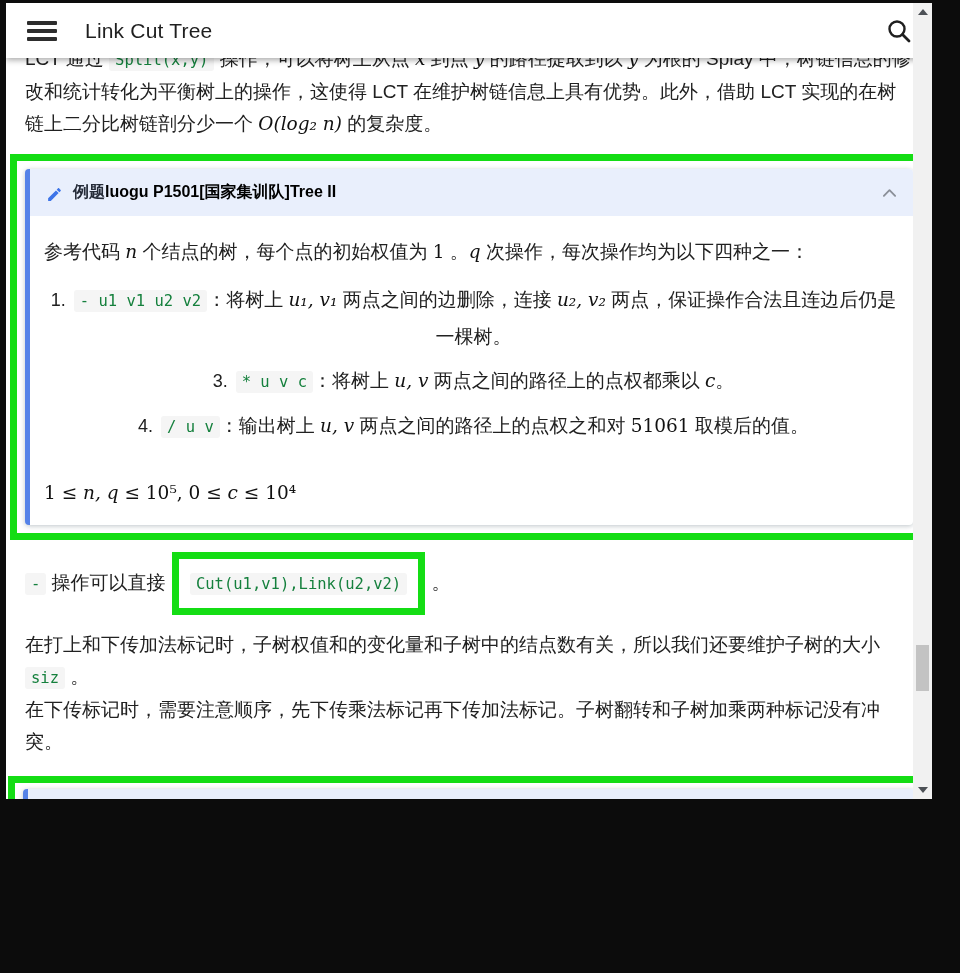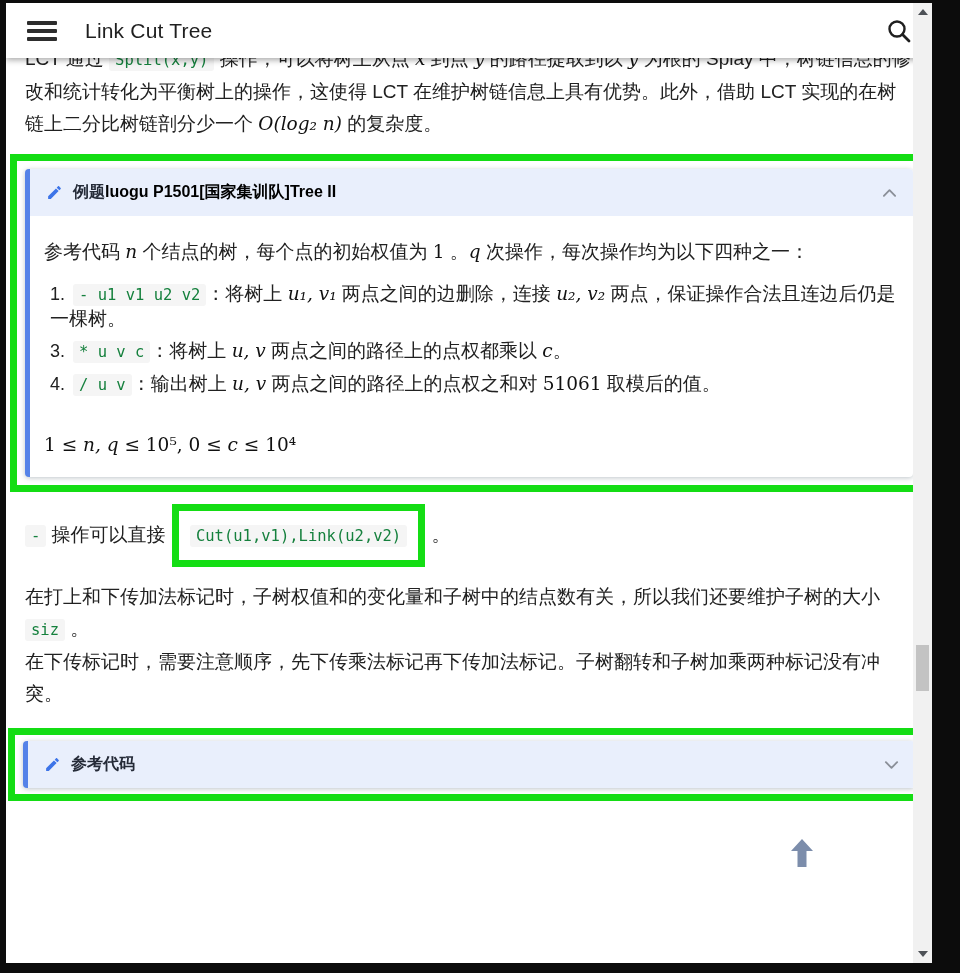--- a/index.html
+++ b/index.html
@@ -1,20 +1,20 @@
 <!DOCTYPE html>
 <html><head>
 <meta charset="utf-8">
 <style>
   * { box-sizing: border-box; margin: 0; padding: 0; }
   html,body { width: 960px; height: 973px; }
   body { font-family: "Liberation Sans", "DejaVu Sans", sans-serif; }
 
   .frame { position: relative; width: 960px; height: 973px; background: #0c0c0c; overflow: hidden; }
-  .page  { position: absolute; left: 6px; top: 3px; width: 926px; height: 960px; background: #fff; overflow: hidden; }
+  .page  { position: absolute; left: 6px; top: 3px; width: 926px; height: 796px; background: #fff; overflow: hidden; }
 
   
   .header { position: absolute; top: 0; left: 0; width: 100%; height: 55px; background: #fff;
             display: flex; align-items: center; z-index: 20;
             box-shadow: 0 2px 6px rgba(0,0,0,0.35); }
   .menu-btn { margin-left: 21px; width: 30px; cursor: pointer; }
   .menu-btn .bar { width: 30px; height: 4px; background: #2d2d2d; border-radius: 1px; margin: 4px 0; }
   .title { margin-left: 28px; font-size: 21px; font-weight: 500; color: #1f1f1f; letter-spacing: .2px; }
   .search-btn { position: absolute; right: 20px; top: 15px; width: 26px; height: 26px; cursor: pointer; }
 
@@ -27,29 +27,29 @@
   .math.up { font-style: normal; }
 
   
   .hl { border: 7px solid #14dd14; }
   .ex-hl  { margin: 14px 4px 12px 4px; padding: 8px; background: #fff; }
   .ref-hl { margin: 18px 2px 0 2px; padding: 6px 8px; background: #fff; }
 
   
   .card { background: #fff; border-left: 5px solid #5582e8; border-radius: 4px;
           box-shadow: 0 1px 5px rgba(69,90,100,.35); overflow: hidden; }
-  .card-head { display: flex; align-items: center; background: #e9effc; padding: 13px 16px; cursor: pointer; position: relative; }
+  .card-head { display: flex; align-items: flex-end; background: #e9effc; padding: 13px 16px; cursor: pointer; position: relative; }
   .pencil { width: 17px; height: 17px; margin-right: 10px; flex: 0 0 auto; }
   .ex-label { font-size: 16px; font-weight: 700; color: #252b38; }
   .ex-link  { font-size: 16px; font-weight: 700; color: #000000; text-decoration: none; cursor: pointer; }
   .chev { position: absolute; right: 16px; top: 50%; margin-top: -6px; width: 15px; height: 12px; cursor: pointer; }
 
   .card-body { padding: 20px 16px 16px 14px; font-size: 19px; line-height: 32px; color: #212121; }
   .ex-list { list-style: none; margin: 14px 0 0 6px; }
-  .ex-list .li { margin-bottom: 8px; line-height: 24px; }
+  .ex-list .li { margin-bottom: 8px; line-height: 36px; text-align: center; }
   .li-num { color: #212121; margin-right: 8px; font-size: 18px; }
   .constraint { margin-top: 31px; font-size: 20px; }
 
   
   .p-cut { margin: 12px 19px 14px 19px; font-size: 19px; color: #212121; line-height: 30px; }
   .green-wrap { display: inline-block; vertical-align: middle; border: 7px solid #14dd14;
                 padding: 9px 11px; margin: 0 1px; background: #fff; }
   .p-split { margin: 14px 19px 0 19px; }
   .p-gap   { margin-top: 20px; }
 

